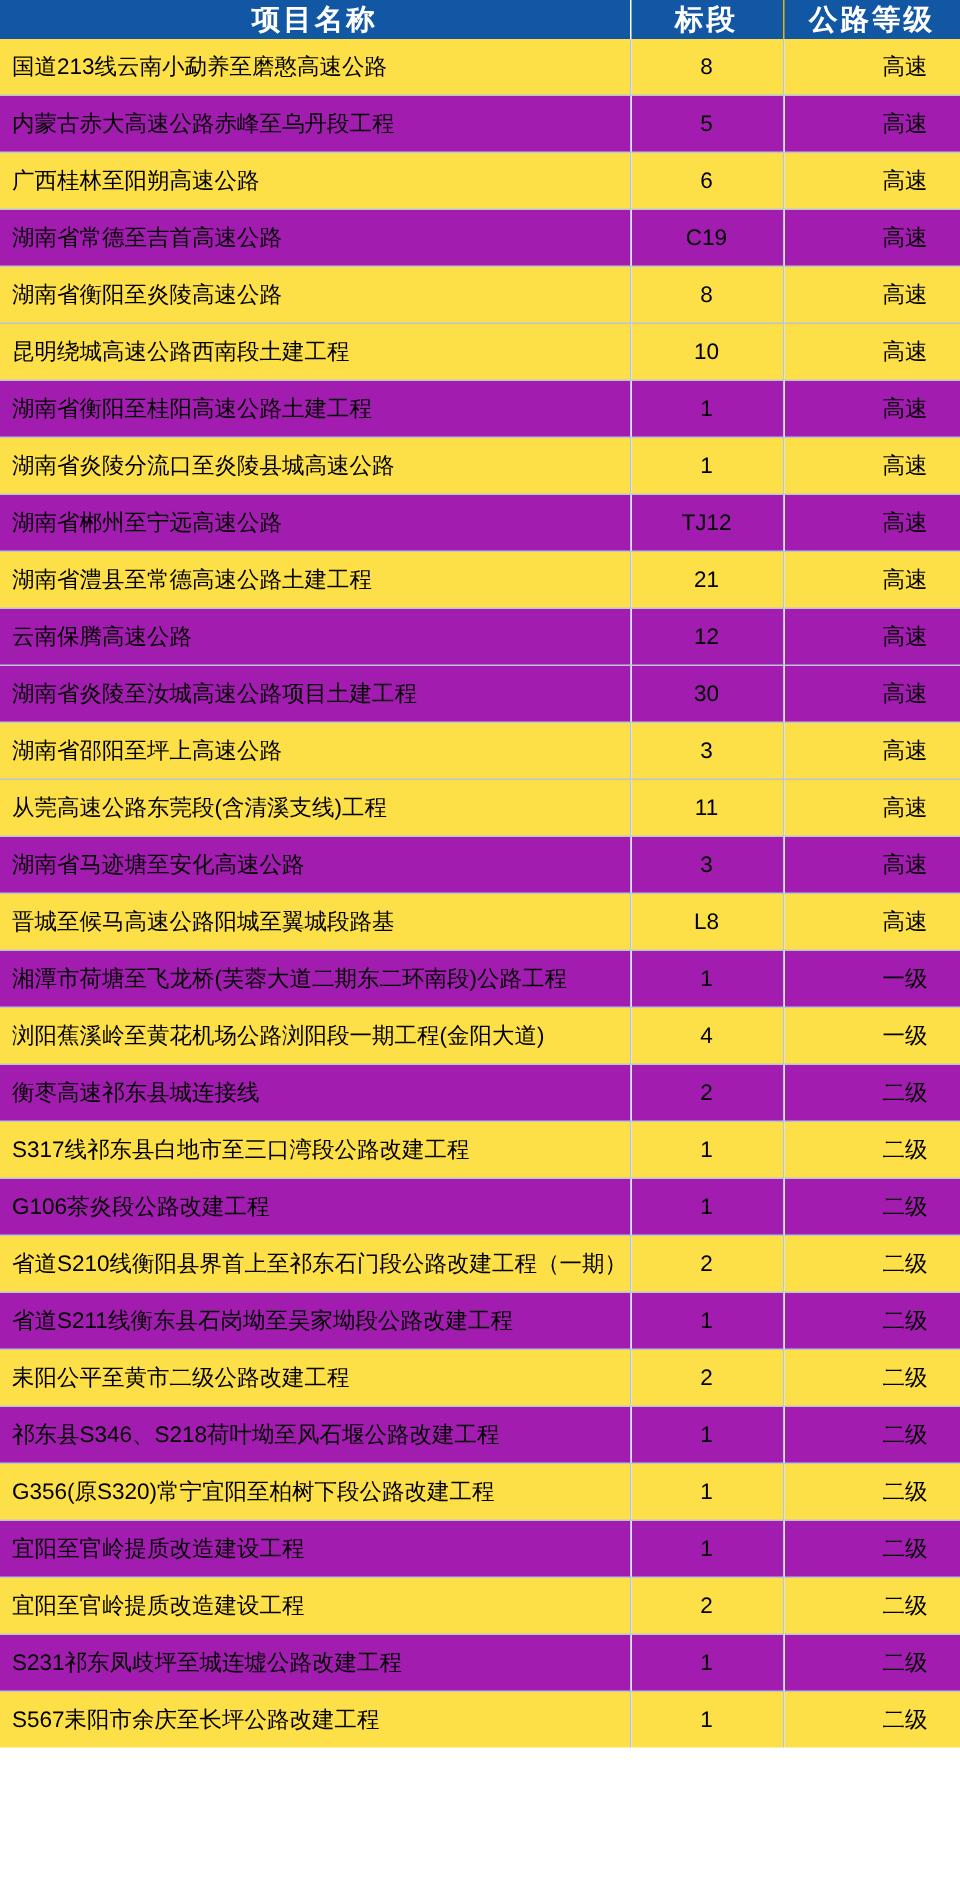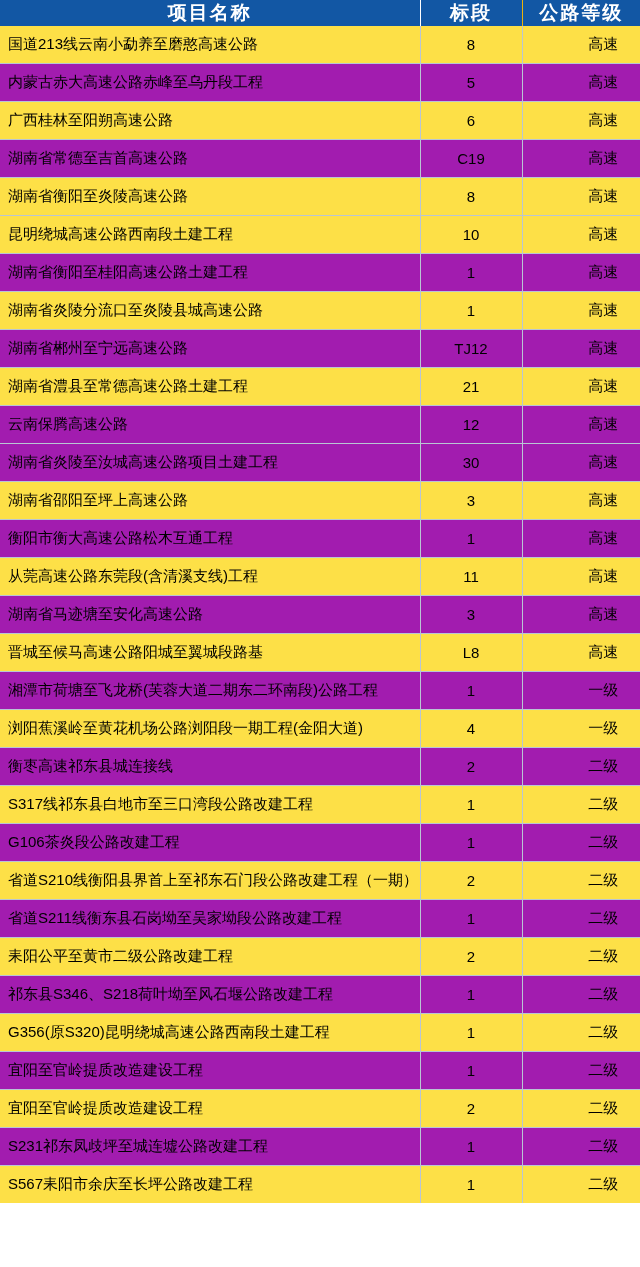--- a/index.html
+++ b/index.html
@@ -156,25 +156,20 @@
         <tr class="row-alt">
           <td class="cell-name">湖南省炎陵至汝城高速公路项目土建工程</td>
           <td class="cell-center">30</td>
           <td class="cell-center">高速</td>
         </tr>
         <tr class="row-base">
           <td class="cell-name">湖南省邵阳至坪上高速公路</td>
           <td class="cell-center">3</td>
           <td class="cell-center">高速</td>
         </tr>
-        <tr class="row-alt">
-          <td class="cell-name">衡阳市衡大高速公路松木互通工程</td>
-          <td class="cell-center">1</td>
-          <td class="cell-center">高速</td>
-        </tr>
         <tr class="row-base">
           <td class="cell-name">从莞高速公路东莞段(含清溪支线)工程</td>
           <td class="cell-center">11</td>
           <td class="cell-center">高速</td>
         </tr>
         <tr class="row-alt">
           <td class="cell-name">湖南省马迹塘至安化高速公路</td>
           <td class="cell-center">3</td>
           <td class="cell-center">高速</td>
         </tr>
@@ -222,21 +217,21 @@
           <td class="cell-name">耒阳公平至黄市二级公路改建工程</td>
           <td class="cell-center">2</td>
           <td class="cell-center">二级</td>
         </tr>
         <tr class="row-alt">
           <td class="cell-name small">祁东县S346、S218荷叶坳至风石堰公路改建工程</td>
           <td class="cell-center">1</td>
           <td class="cell-center">二级</td>
         </tr>
         <tr class="row-base">
-          <td class="cell-name small">G356(原S320)昆明绕城高速公路西南段土建工程</td>
+          <td class="cell-name small">G356(原S320)常宁宜阳至柏树下段公路改建工程</td>
           <td class="cell-center">1</td>
           <td class="cell-center">二级</td>
         </tr>
         <tr class="row-alt">
           <td class="cell-name">宜阳至官岭提质改造建设工程</td>
           <td class="cell-center">1</td>
           <td class="cell-center">二级</td>
         </tr>
         <tr class="row-base">
           <td class="cell-name">宜阳至官岭提质改造建设工程</td>

